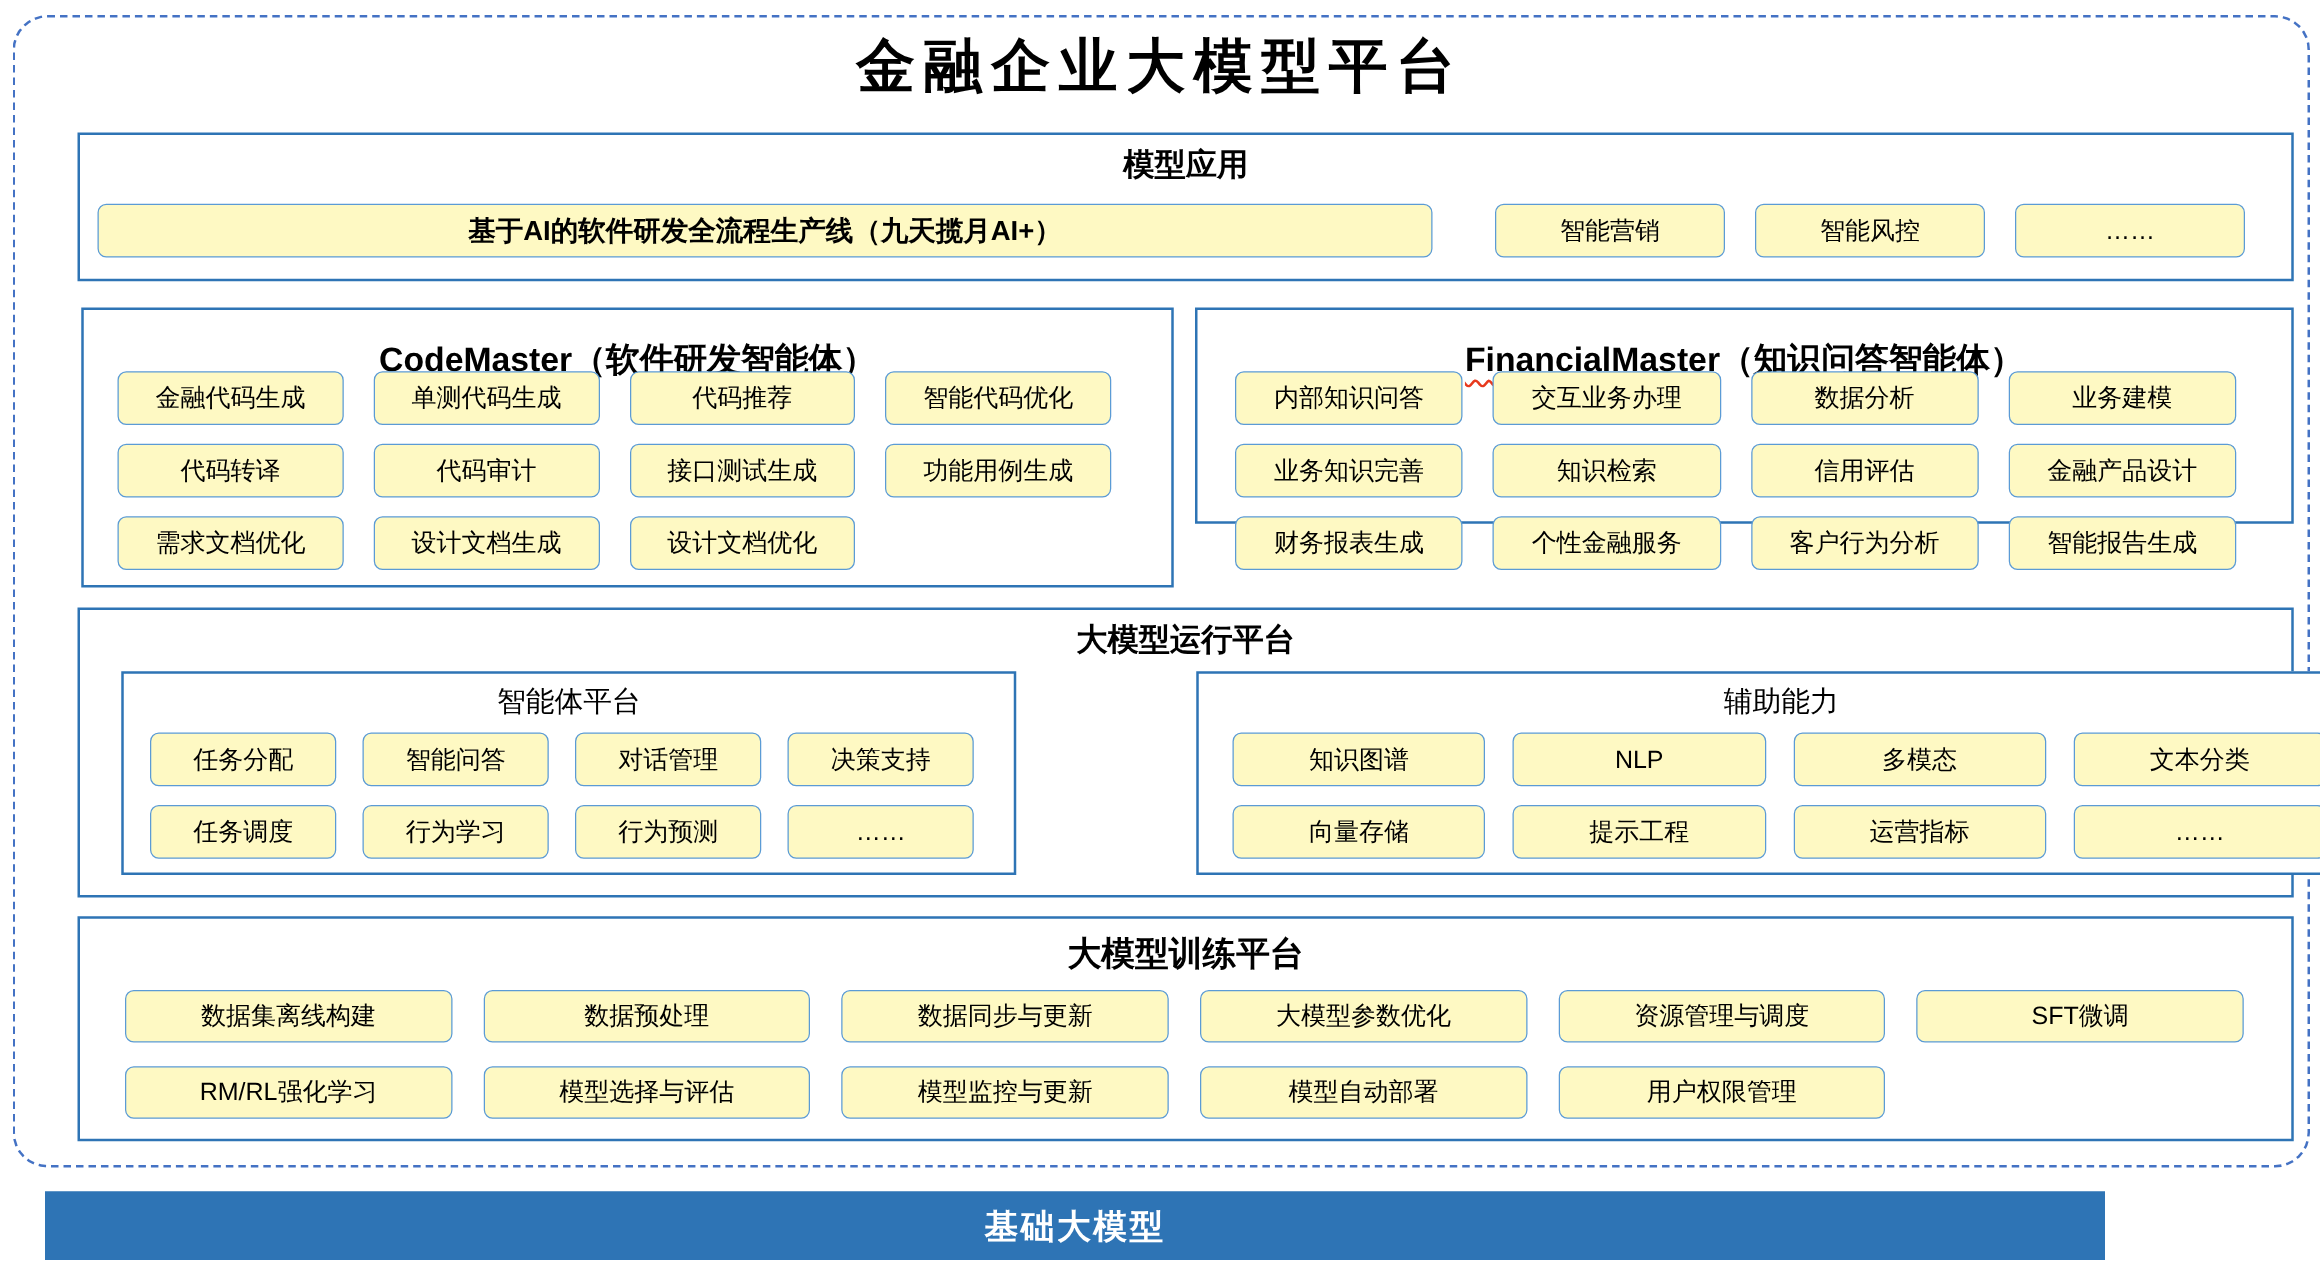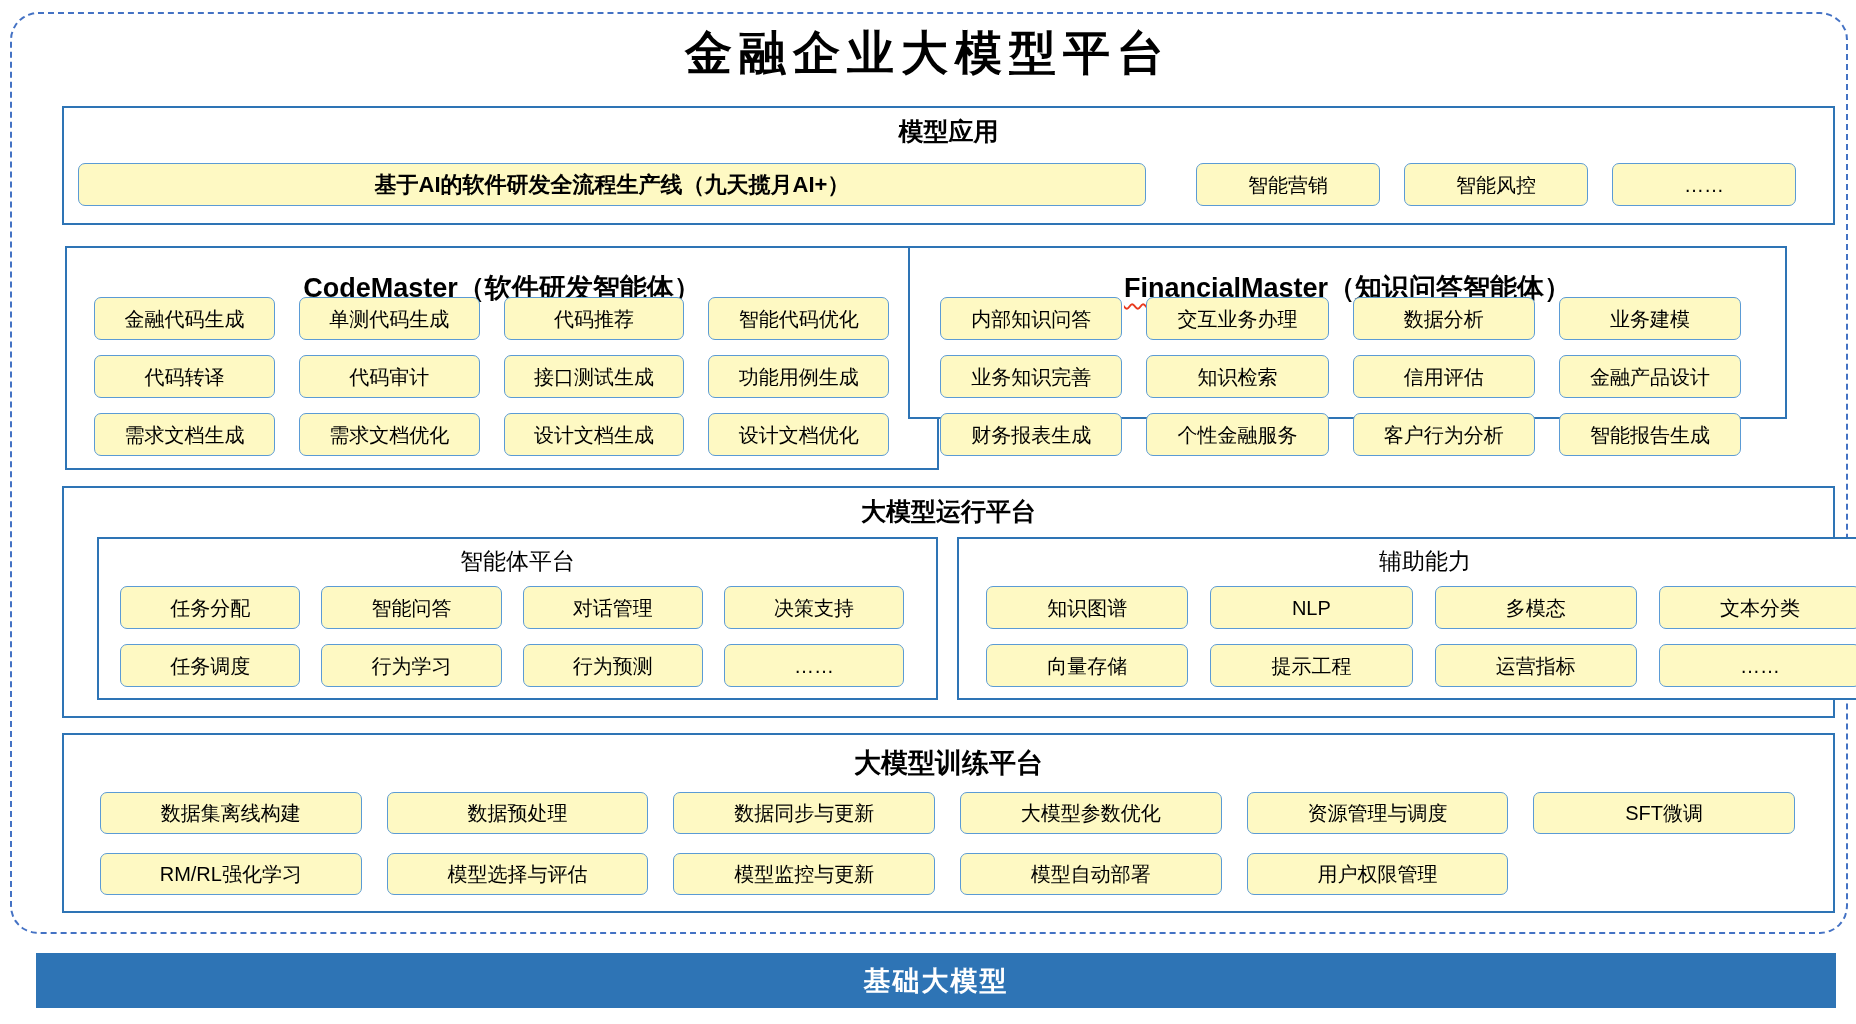--- a/index.html
+++ b/index.html
@@ -53,21 +53,21 @@
   .sub{position:absolute;border:2px solid var(--section_border,#2E74B5);background:#fff;box-sizing:border-box;}
   .agent-grid{left:21px;right:32px;top:47px;column-gap:21px;}
   .aux-grid{left:27px;right:30px;top:47px;column-gap:22px;}
   
   .grid6{
     position:absolute;left:36px;right:38px;top:57px;
     display:grid;grid-template-columns:repeat(6,1fr);column-gap:25px;row-gap:19px;
   }
   .grid6 .box{height:42px;}
   .base-bar{
-    position:absolute;left:36px;top:953px;width:1800px;height:55px;
+    position:absolute;left:36px;top:953px;width:1648px;height:55px;
     background:var(--bar_bg,#2E74B5);color:var(--bar_text,#ffffff);
     display:flex;align-items:center;justify-content:center;
     font-size:27px;font-weight:bold;letter-spacing:2px;
   }
 </style>
 </head>
 <body>
 
 <div class="page">
 
@@ -91,28 +91,27 @@
     </div>
     <div class="grid4 cm-grid">
       <div class="box">金融代码生成</div>
       <div class="box">单测代码生成</div>
       <div class="box">代码推荐</div>
       <div class="box">智能代码优化</div>
       <div class="box">代码转译</div>
       <div class="box">代码审计</div>
       <div class="box">接口测试生成</div>
       <div class="box">功能用例生成</div>
-      <div class="box">需求文档生成</div>
       <div class="box">需求文档优化</div>
       <div class="box">设计文档生成</div>
       <div class="box">设计文档优化</div>
     </div>
   </section>
 
-  <section class="sec" style="left:908px;top:246px;width:879px;height:173px;">
+  <section class="sec" style="left:956px;top:246px;width:879px;height:173px;">
     <div class="panel-heading">
       <span class="wavy">FinancialMaster</span><span>（知识问答智能体）</span>
     </div>
     <div class="grid4 fm-grid">
       <div class="box">内部知识问答</div>
       <div class="box">交互业务办理</div>
       <div class="box">数据分析</div>
       <div class="box">业务建模</div>
       <div class="box">业务知识完善</div>
       <div class="box">知识检索</div>
@@ -121,21 +120,21 @@
       <div class="box">财务报表生成</div>
       <div class="box">个性金融服务</div>
       <div class="box">客户行为分析</div>
       <div class="box">智能报告生成</div>
     </div>
   </section>
 
   <section class="sec" style="left:62px;top:486px;width:1773px;height:232px;">
     <div class="sec-heading">大模型运行平台</div>
 
-    <div class="sub" style="left:33px;top:49px;width:841px;height:163px;">
+    <div class="sub" style="left:33px;top:49px;width:716px;height:163px;">
       <div class="sub-heading">智能体平台</div>
       <div class="grid4 agent-grid">
         <div class="box">任务分配</div>
         <div class="box">智能问答</div>
         <div class="box">对话管理</div>
         <div class="box">决策支持</div>
         <div class="box">任务调度</div>
         <div class="box">行为学习</div>
         <div class="box">行为预测</div>
         <div class="box">……</div>

